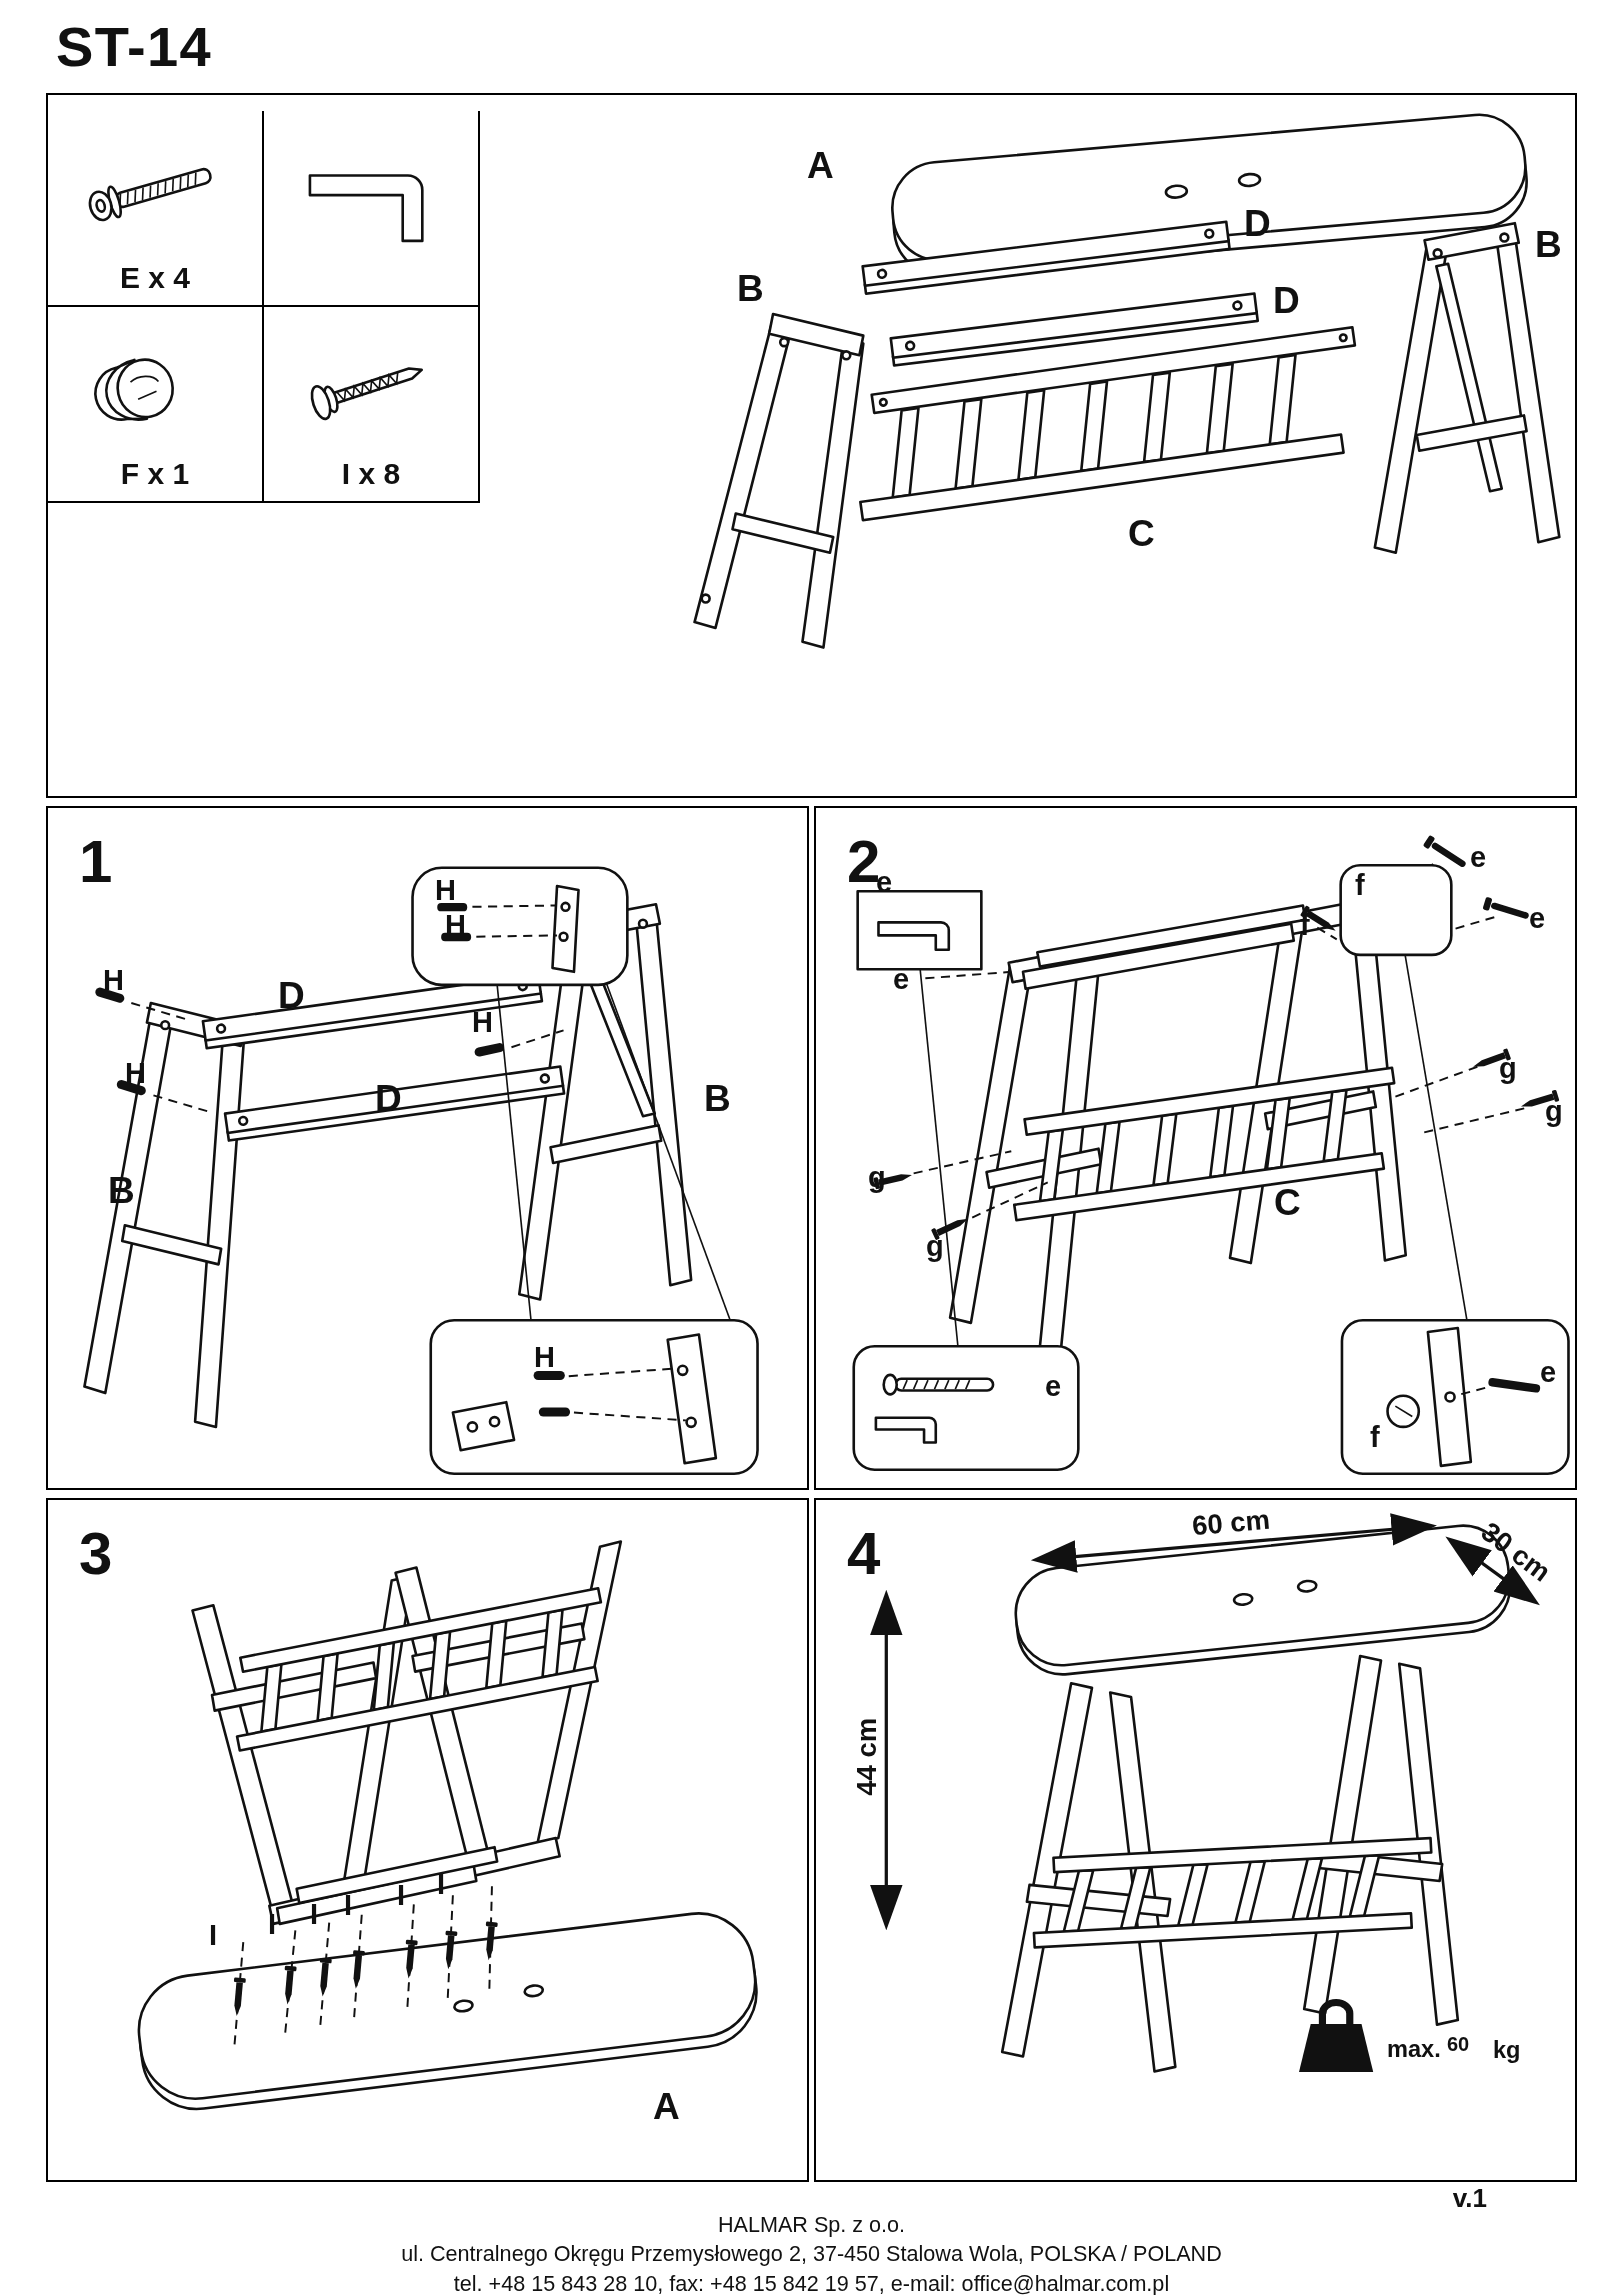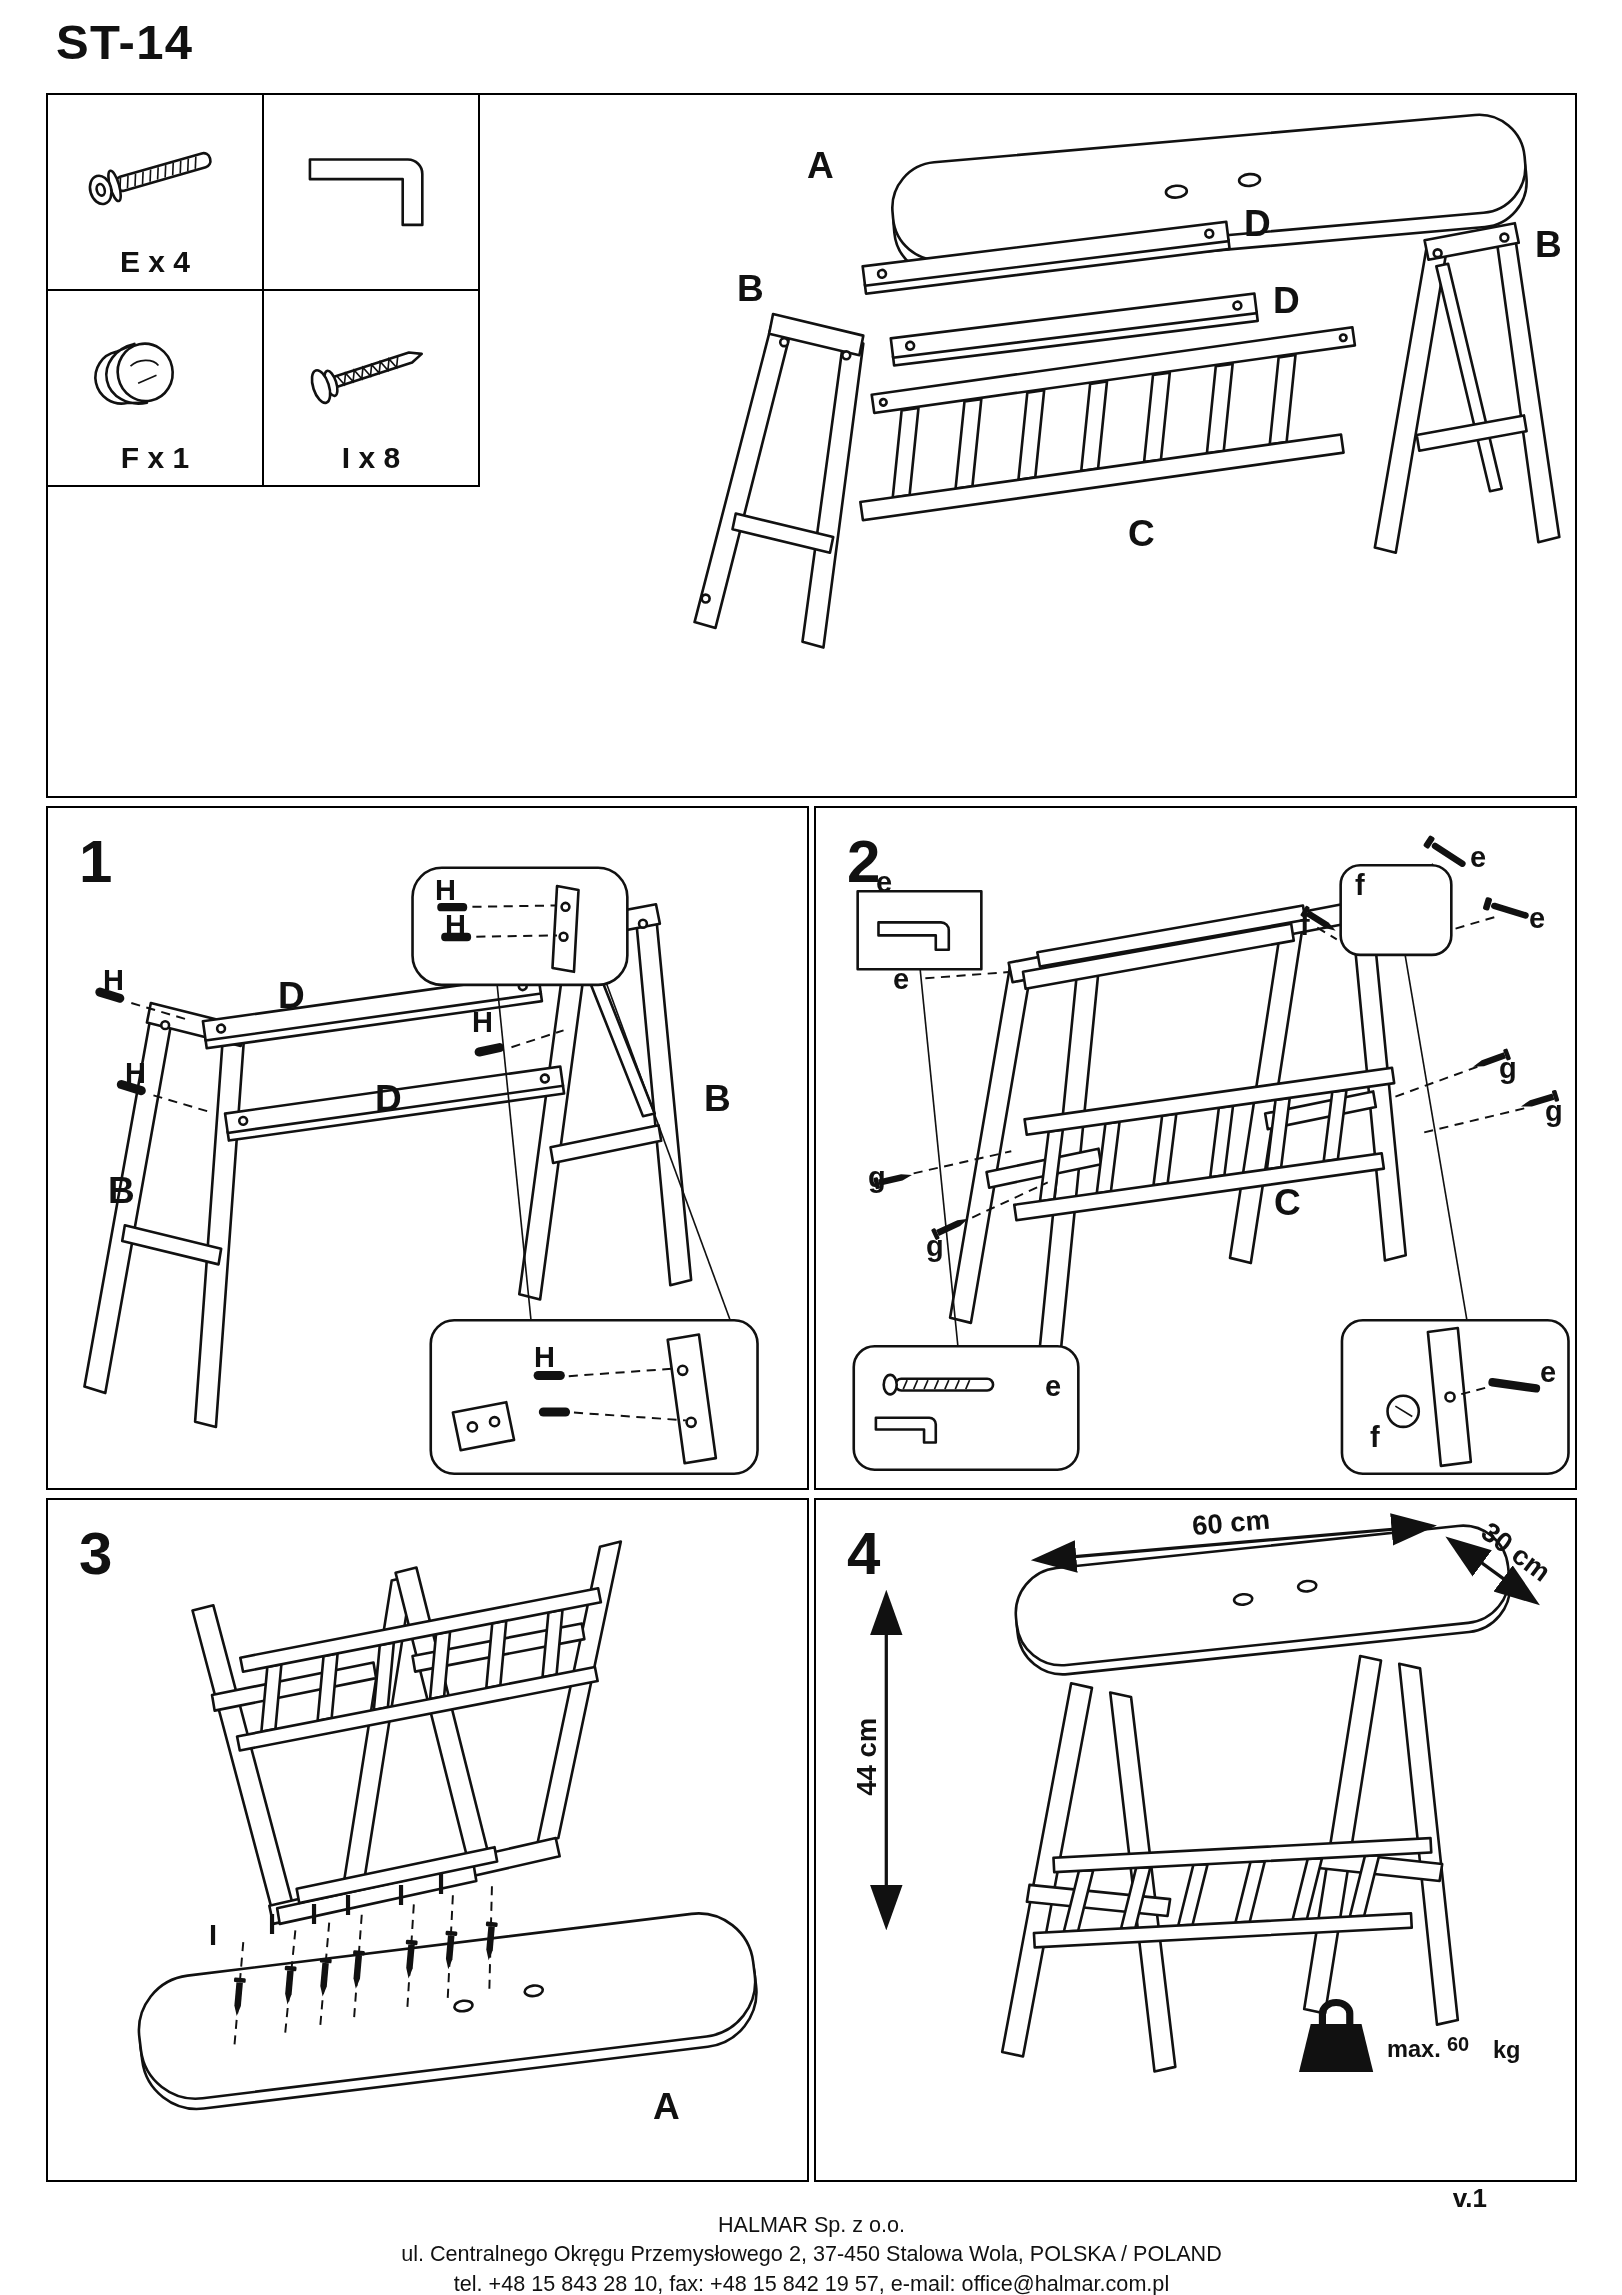--- a/index.html
+++ b/index.html
@@ -4,25 +4,25 @@
 <style>
   html,body{margin:0;padding:0;background:#e8e8e8;}
   #page{position:relative;width:1623px;height:2295px;background:#ffffff;font-family:"Liberation Sans",sans-serif;color:#111;overflow:hidden;}
   .panel{position:absolute;background:#fff;border:2px solid #000;box-sizing:border-box;}
   .art{position:absolute;left:0;top:0;width:100%;height:100%;}
   .lbl{position:absolute;font-weight:bold;color:#111;line-height:1;white-space:nowrap;}
   .lbl-part{font-size:37px;}
   .lbl-fast{font-size:29px;}
   .step-num{font-size:60px;font-weight:700;}
   .dim-lbl{font-size:27.5px;}
-  .cellgrid{position:absolute;left:0;top:0;width:432px;display:grid;grid-template-columns:216px 216px;grid-auto-rows:196px;}
+  .cellgrid{position:absolute;left:0;top:16px;width:432px;display:grid;grid-template-columns:216px 216px;grid-auto-rows:196px;}
   .hcell{border-right:2px solid #000;border-bottom:2px solid #000;position:relative;box-sizing:border-box;}
   .hcell svg{position:absolute;left:9.8px;top:6.5px;}
   .hcell .hlabel{position:absolute;left:0;right:0;bottom:10.5px;text-align:center;font-size:30px;font-weight:bold;}
-  .title{position:absolute;left:56px;top:14.4px;font-size:49px;font-weight:700;letter-spacing:1.3px;}
+  .title{position:absolute;left:56px;top:14.4px;font-size:56px;font-weight:700;letter-spacing:1.3px;}
   .footer{position:absolute;left:0;right:0;top:2210px;text-align:center;font-size:21.6px;line-height:1.36;color:#111;}
   .v1{position:absolute;left:1408px;top:2183px;width:79px;text-align:right;font-size:26px;font-weight:bold;}
   .stroke{stroke:#111;stroke-width:4;fill:#fff;stroke-linejoin:round;stroke-linecap:round;}
   .thin{stroke:#111;stroke-width:2.5;fill:none;}
   .dash{stroke:#111;stroke-width:3;fill:none;stroke-dasharray:14 10;}
 </style>
 </head>
 <body>
 
 <div id="page">

